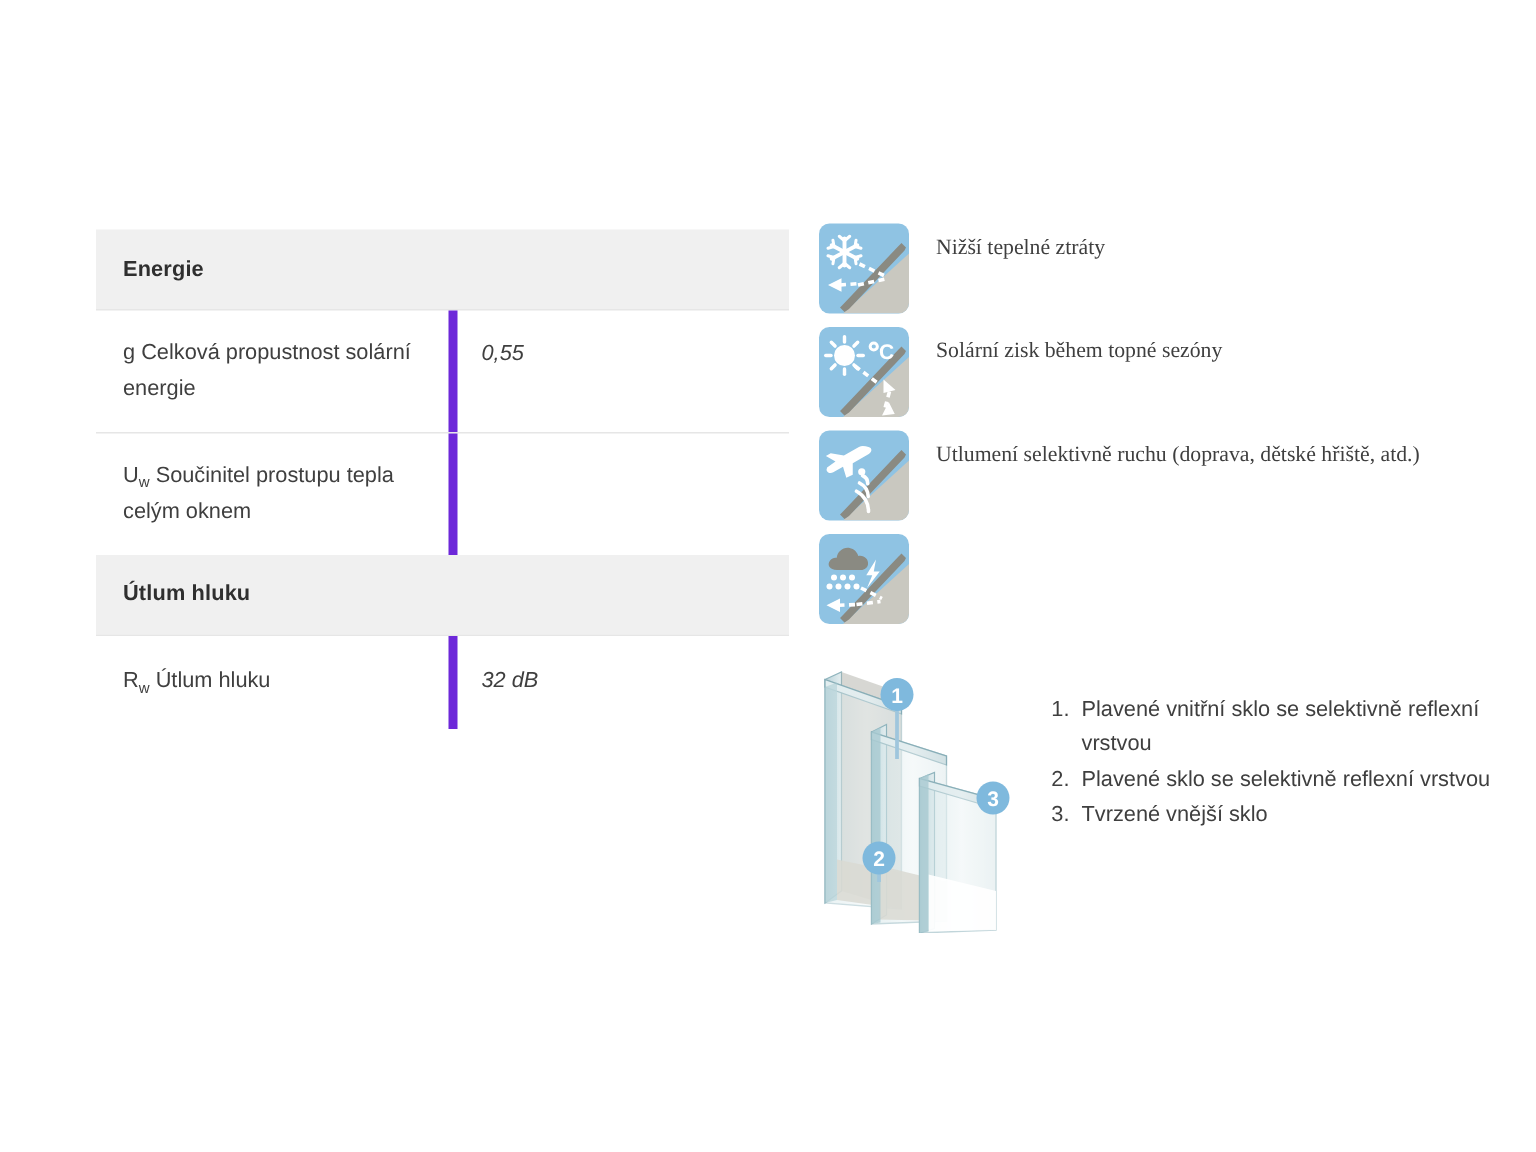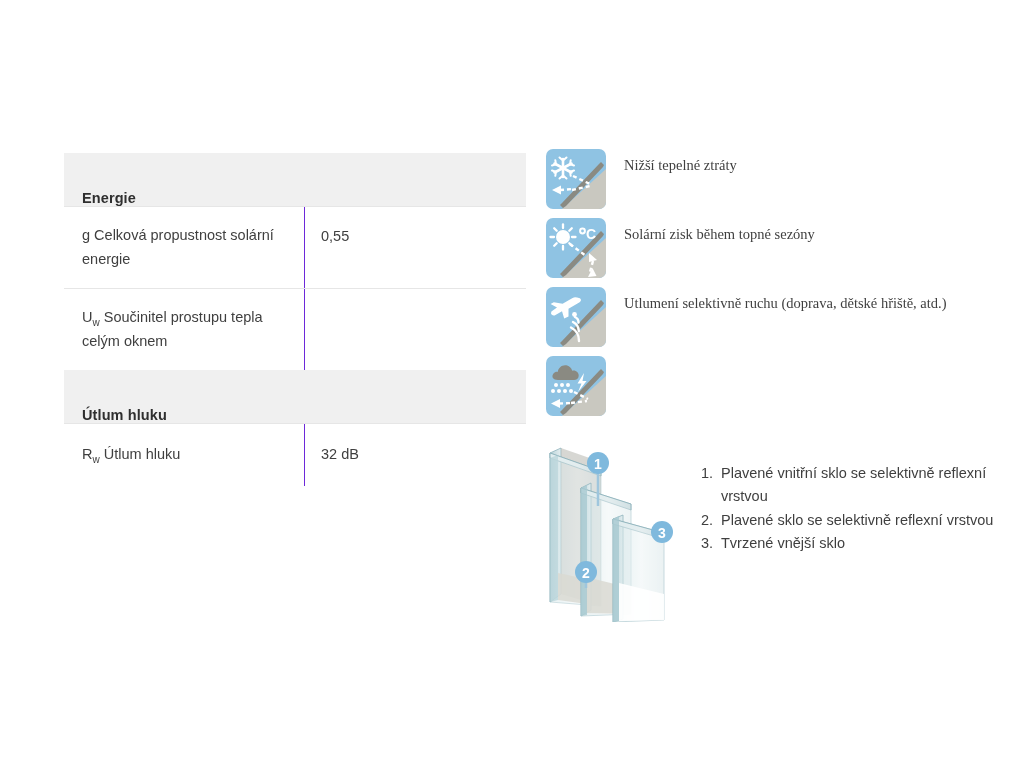--- a/index.html
+++ b/index.html
@@ -20,50 +20,51 @@
   #spec-table {
     position: absolute;
     left: 64px;
     top: 153px;
     width: 462px;
   }
   .tbl-section-head {
     background: #f0f0f0;
     height: 53px;
     display: flex;
-    align-items: flex-end;
+    align-items: center;
     padding-left: 18px;
     box-sizing: border-box;
     font-size: 14.5px;
     font-weight: bold;
     color: #2f2f2f;
     letter-spacing: .1px;
   }
   .tbl-row {
     display: flex;
     border-top: 1px solid #e6e6e6;
     min-height: 76px;
     box-sizing: border-box;
   }
   .tbl-cell-label {
     width: 241px;
     box-sizing: border-box;
     padding: 17px 14px 17px 18px;
     font-size: 14.5px;
     line-height: 1.55;
     color: #3f3f3f;
-    border-right: 1px solid #6d28d9;
+    border-right: 6px solid #6d28d9;
   }
   .tbl-cell-value {
     flex: 1;
     box-sizing: border-box;
     padding: 17px 14px 17px 16px;
     font-size: 14.5px;
     line-height: 1.55;
     color: #3f3f3f;
+    font-style: italic;
   }
   .tbl-row.short { min-height: 62px; }
   .tbl-row.short .tbl-cell-label,
   .tbl-row.short .tbl-cell-value { padding-top: 19px; padding-bottom: 19px; }
   sub { font-size: 10px; }
   sup { font-size: 10px; }
 
   
   #benefit-list {
     position: absolute;

